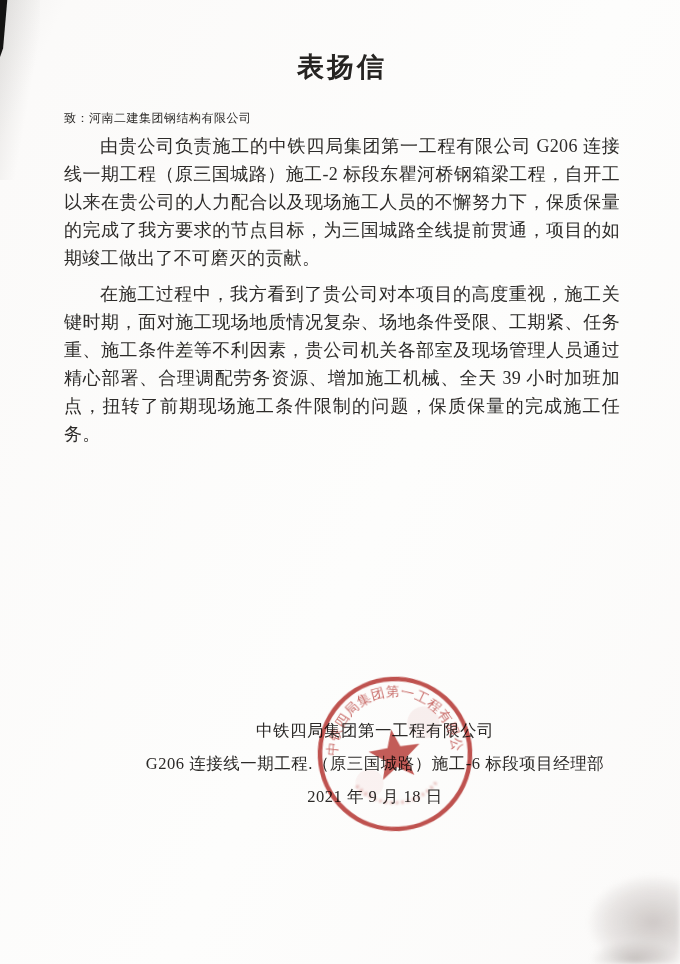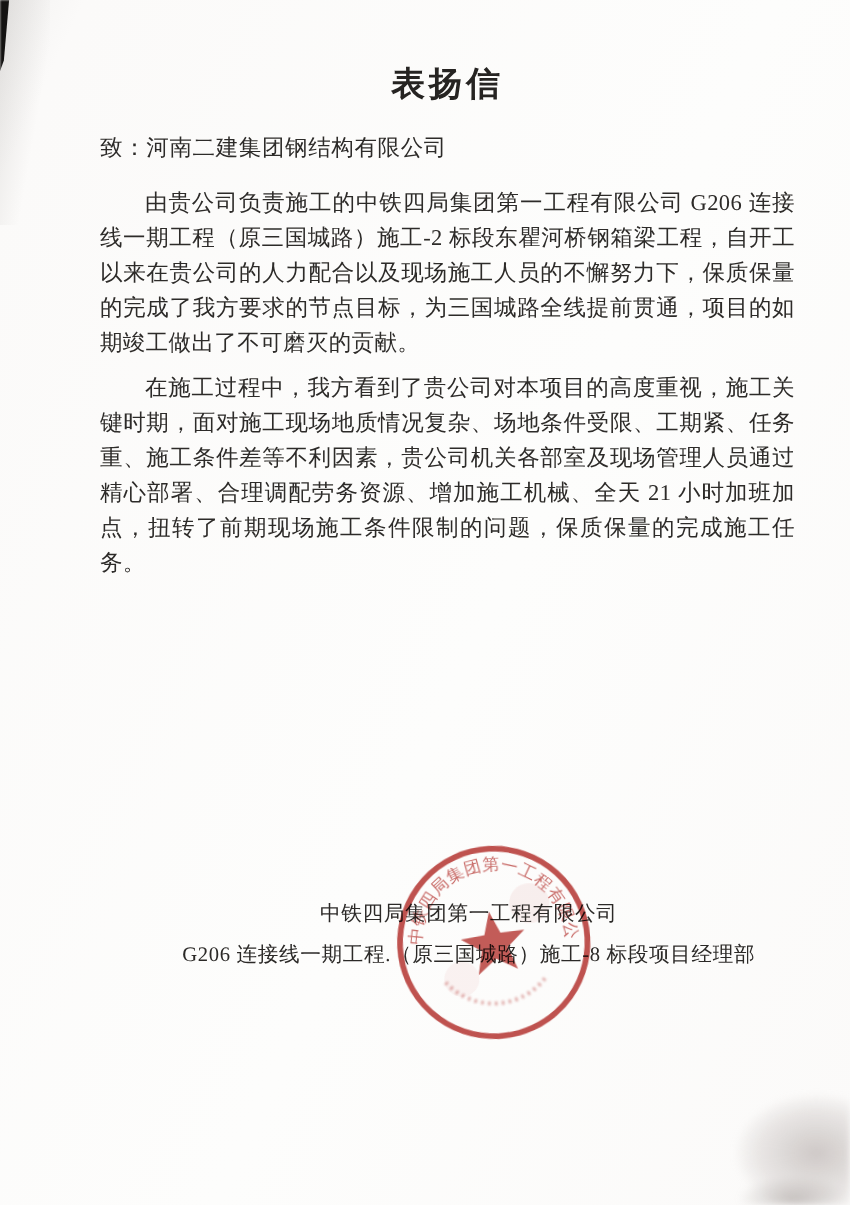--- a/index.html
+++ b/index.html
@@ -24,32 +24,32 @@
     pointer-events:none;
   }
   
   .corner-fold{
     position:absolute;right:0;bottom:0;width:150px;height:130px;
     background:
       radial-gradient(85px 62px at 82% 68%,rgba(162,152,149,.50),rgba(188,180,178,.28) 55%,rgba(255,255,255,0) 78%),
       radial-gradient(60px 24px at 70% 96%,rgba(140,132,128,.45),rgba(255,255,255,0) 75%);
     filter:blur(2.5px);
   }
-  .doc{position:absolute;left:80px;top:0;width:556px;}
+  .doc{position:absolute;left:64px;top:0;width:556px;}
   .title{
     margin:0;padding:0;
     margin-top:48px;
     text-align:center;
     font-size:27px;line-height:38px;
     font-weight:700;letter-spacing:3px;
     color:#262422;
   }
   .salutation{
-    margin:18px 0 16px 0;
-    font-size:18px;line-height:28px;
+    margin:18px 0 0 0;
+    font-size:12px;line-height:28px;
     letter-spacing:.5px;
   }
   .para{
     margin:0 0 8px 0;
     font-size:18px;line-height:28px;
     text-align:justify;text-justify:inter-ideograph;
     text-indent:2em;
     letter-spacing:.3px;
   }
   .signature{
@@ -74,26 +74,27 @@
 <div class="page">
 
   <div class="edge-shade"></div>
   <div class="corner-sliver"></div>
   <div class="corner-fold"></div>
 
   <div class="doc">
     <h1 class="title">表扬信</h1>
     <div class="salutation">致：河南二建集团钢结构有限公司</div>
     <p class="para">由贵公司负责施工的中铁四局集团第一工程有限公司 G206 连接线一期工程（原三国城路）施工-2 标段东瞿河桥钢箱梁工程，自开工以来在贵公司的人力配合以及现场施工人员的不懈努力下，保质保量的完成了我方要求的节点目标，为三国城路全线提前贯通，项目的如期竣工做出了不可磨灭的贡献。</p>
-    <p class="para">在施工过程中，我方看到了贵公司对本项目的高度重视，施工关键时期，面对施工现场地质情况复杂、场地条件受限、工期紧、任务重、施工条件差等不利因素，贵公司机关各部室及现场管理人员通过精心部署、合理调配劳务资源、增加施工机械、全天 21 小时加班加点，扭转了前期现场施工条件限制的问题，保质保量的完成施工任务。</p>
+    <p class="para">在施工过程中，我方看到了贵公司对本项目的高度重视，施工关键时期，面对施工现场地质情况复杂、场地条件受限、工期紧、任务重、施工条件差等不利因素，贵公司机关各部室及现场管理人员通过精心部署、合理调配劳务资源、增加施工机械、全天 39 小时加班加点，扭转了前期现场施工条件限制的问题，保质保量的完成施工任务。</p>
   </div>
 
   <div class="signature">
     <p class="sig-line">中铁四局集团第一工程有限公司</p>
-    <p class="sig-line">G206 连接线一期工程.（原三国城路）施工-8 标段项目经理部</p>
+    <p class="sig-line">G206 连接线一期工程.（原三国城路）施工-6 标段项目经理部</p>
+    <p class="sig-line">2021 年 9 月 18 日</p>
   </div>
 
   <div class="seal">
     <svg viewBox="0 0 164 164" xmlns="http://www.w3.org/2000/svg">
 
       <circle cx="82" cy="82" r="75" fill="none" stroke="#b5302c" stroke-width="4.6" opacity="0.9"></circle>
 
       <defs>
         <path id="sealArc" d="M 24 82 A 58 58 0 1 1 140 82" fill="none"></path>
       </defs>

